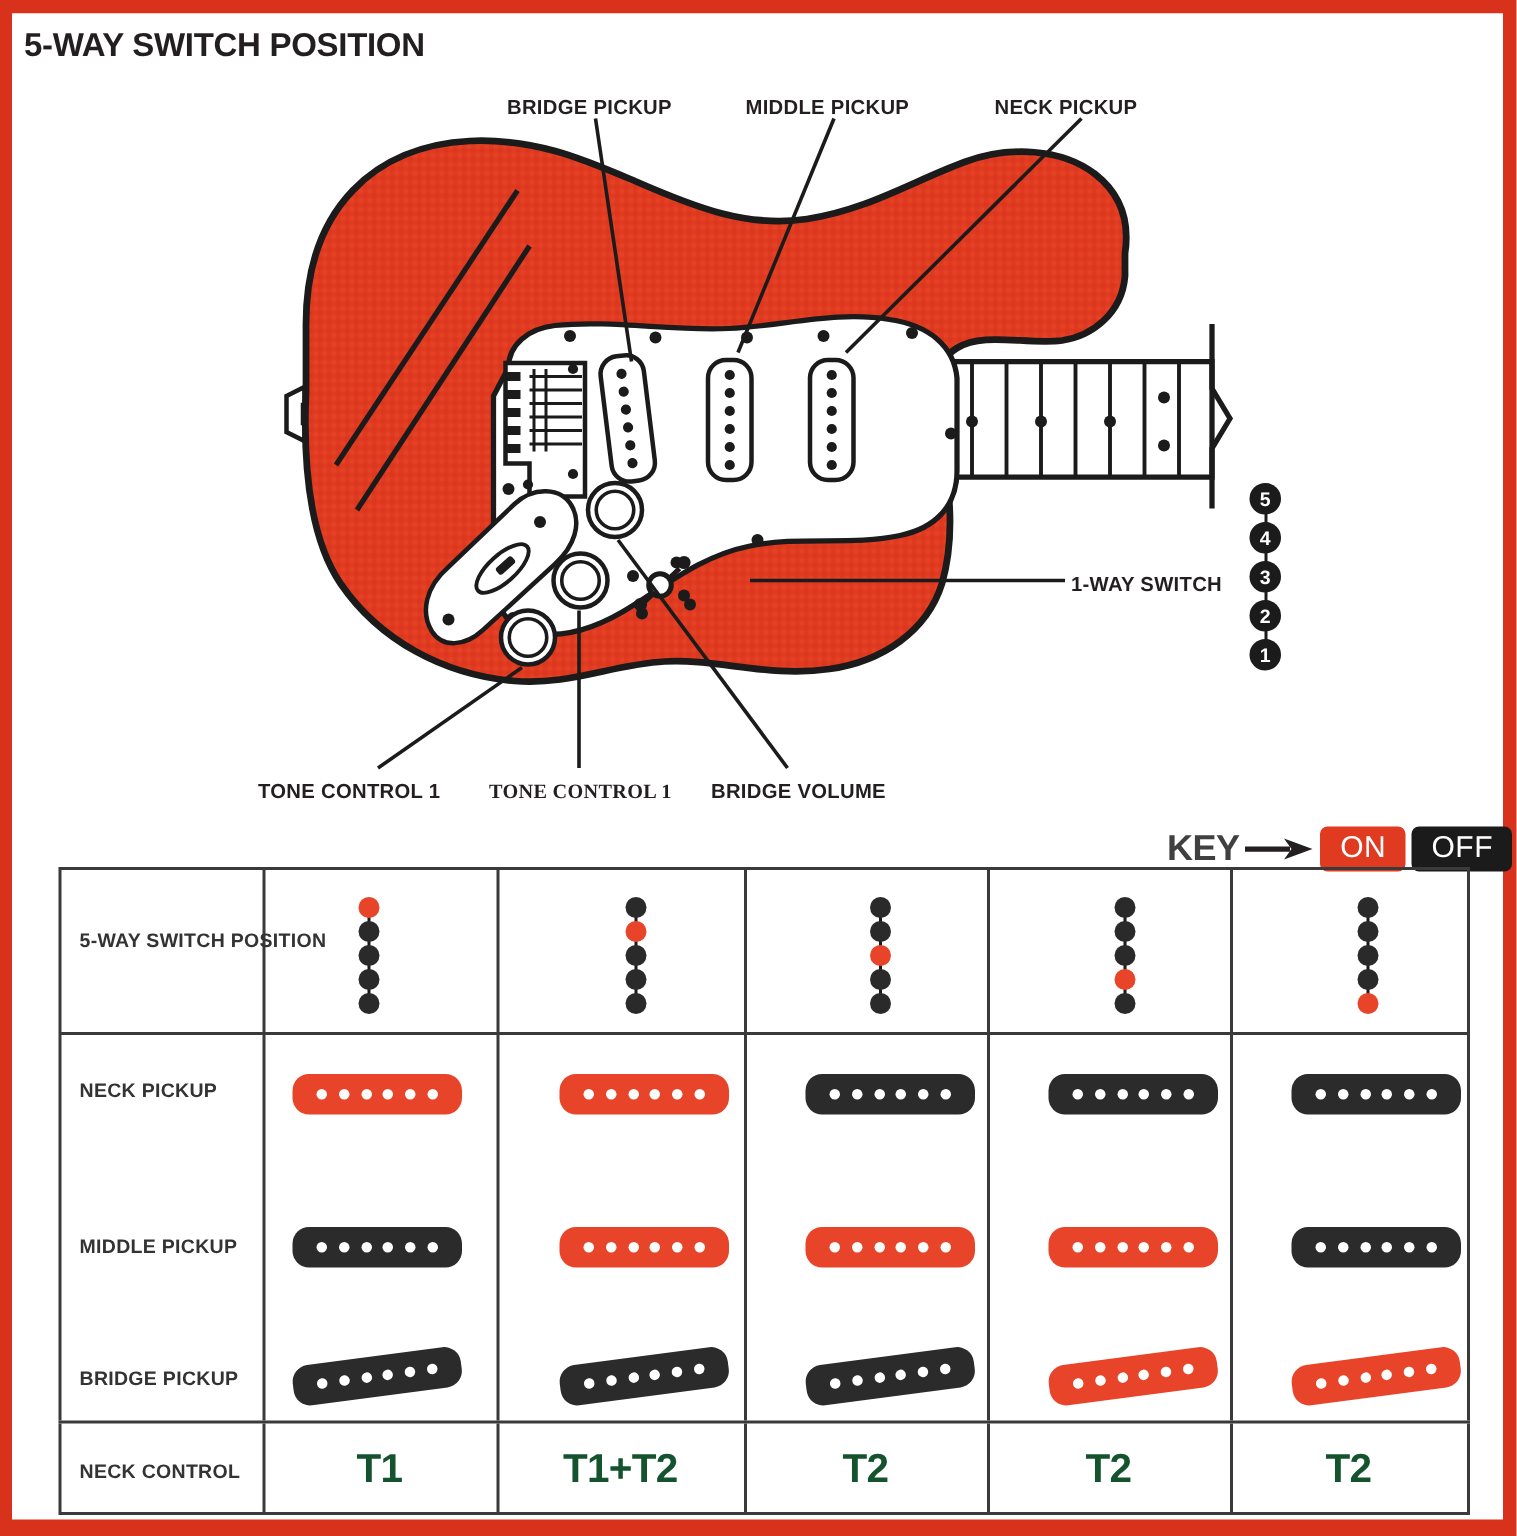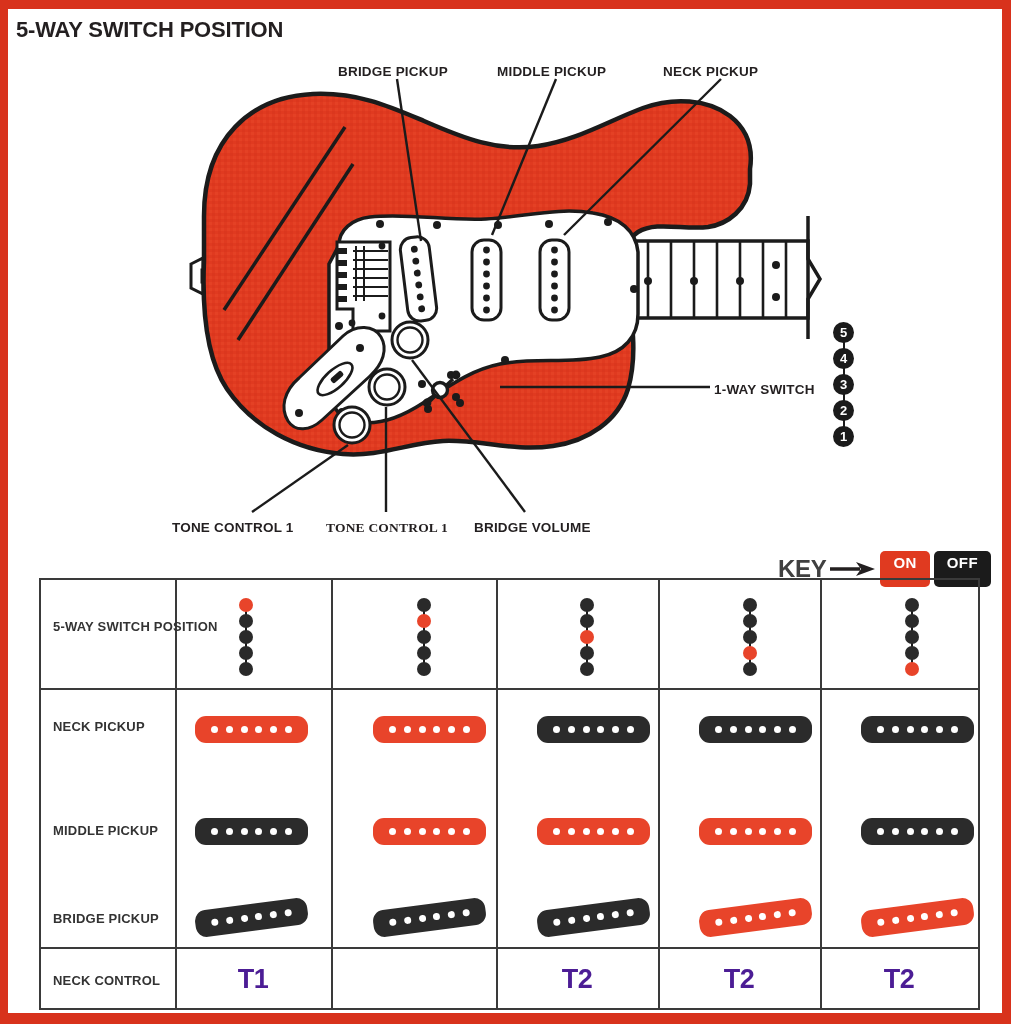--- a/index.html
+++ b/index.html
@@ -97,23 +97,23 @@
   #key-label {
     font-size: 24px;
     font-weight: bold;
     color: #404040;
     letter-spacing: -0.3px;
   }
   #key-arrow { display: block; }
   .key-pill {
     border-radius: 5px;
     color: #ffffff;
-    font-size: 15px;
-    font-weight: bold;
-    padding: 3px 13px 16px 13px;
+    font-size: 20px;
+    font-weight: normal;
+    padding: 3px 13px 4px 13px;
     letter-spacing: 0.4px;
   }
   .key-on  { background: #e03a20; }
   .key-off { background: #1b1b1b; }
 
   
   #table {
     position: absolute;
     left: 31px;
     top: 569px;
@@ -182,21 +182,21 @@
     height: 7px;
     border-radius: 50%;
     background: #ffffff;
   }
   .pickup.slanted { transform: rotate(-7.5deg); }
 
   .tone-text {
     position: absolute;
     font-size: 27px;
     font-weight: bold;
-    color: #4c1d95;
+    color: #14532d;
     letter-spacing: -0.5px;
     text-align: center;
   }
 
   
   #guitar { position: absolute; left: 0; top: 0; }
 </style>
 </head>
 <body>
 
@@ -627,19 +627,20 @@
       <div class="pickup slanted on" style="left:822px; top:326px; width:113px; height:27px;">
         <i class="pole"></i>
           <i class="pole"></i>
           <i class="pole"></i>
           <i class="pole"></i>
           <i class="pole"></i>
           <i class="pole"></i>
       </div>
 
       <div class="tone-text" style="left:136px; top:386px; width:156px;">T1</div>
+      <div class="tone-text" style="left:292px; top:386px; width:165px;">T1+T2</div>
       <div class="tone-text" style="left:457px; top:386px; width:162px;">T2</div>
       <div class="tone-text" style="left:619px; top:386px; width:162px;">T2</div>
       <div class="tone-text" style="left:781px; top:386px; width:158px;">T2</div>
 
     </div>
   </div>
 </div>
 
 </body></html>

